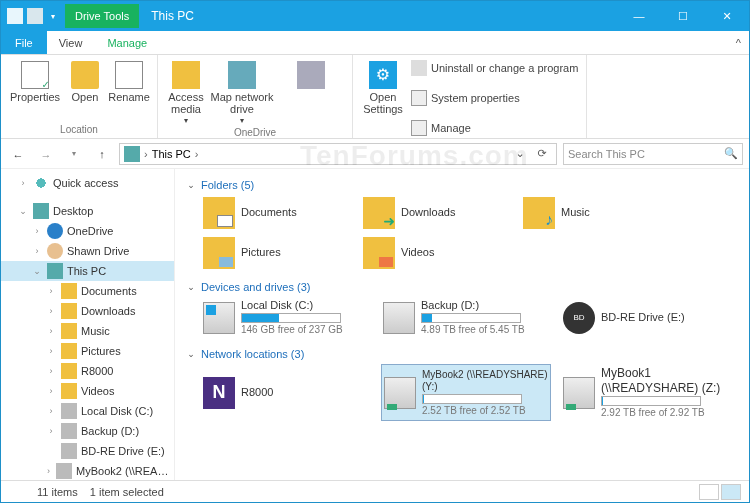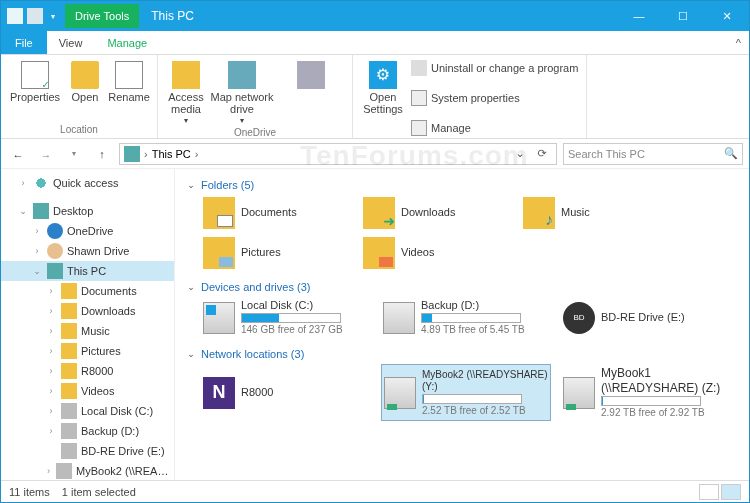--- a/index.html
+++ b/index.html
@@ -82,21 +82,21 @@
 .ii-bd { background:#333; border-radius:50%; position:relative;}
 .ii-bd::after{content:"BD";color:#fff;position:absolute;inset:0;display:flex;align-items:center;justify-content:center;font-size:8px;}
 .ii-netpc { background:#4a2f82; display:flex;align-items:center;justify-content:center;color:#fff;font-weight:bold;font-size:18px;}
 .ii-netdrv { background: linear-gradient(#eee,#ccc); border:1px solid #999; position:relative;}
 .ii-netdrv::after{content:"";position:absolute;left:2px;bottom:-2px;width:10px;height:6px;background:#3a7;}
 .item-text { flex: 1; color: #333; line-height: 1.2; overflow:hidden; }
 .item-sub { color: #777; font-size: 10px; }
 .drive-bar { width: 100px; height: 10px; border: 1px solid #aaa; margin: 1px 0; background: #fff; }
 .drive-fill { height: 100%; background: #1ba1e2; }
 .statusbar { height: 22px; border-top: 1px solid #ddd; display: flex; align-items: center; padding: 0 8px; gap: 12px; color: #444; font-size: 11px; justify-content: space-between; }
-.status-left { display:flex; gap:12px; }
+.status-left { display:flex; gap:12px;margin-left:28px; }
 .view-icons { display:flex; gap:2px; }
 .view-btn { width:20px; height:16px; border:1px solid #ccc; }
 .watermark { position: absolute; top: 140px; left: 300px; color: rgba(0,0,0,0.07); font-size: 28px; font-weight: bold; pointer-events: none; letter-spacing: 1px; }
 .ind1 { padding-left: 16px; } .ind2 { padding-left: 30px; } .ind3 { padding-left: 44px; }
 </style>
 </head>
 <body>
 
 <div class="titlebar">
   <div class="qat">

